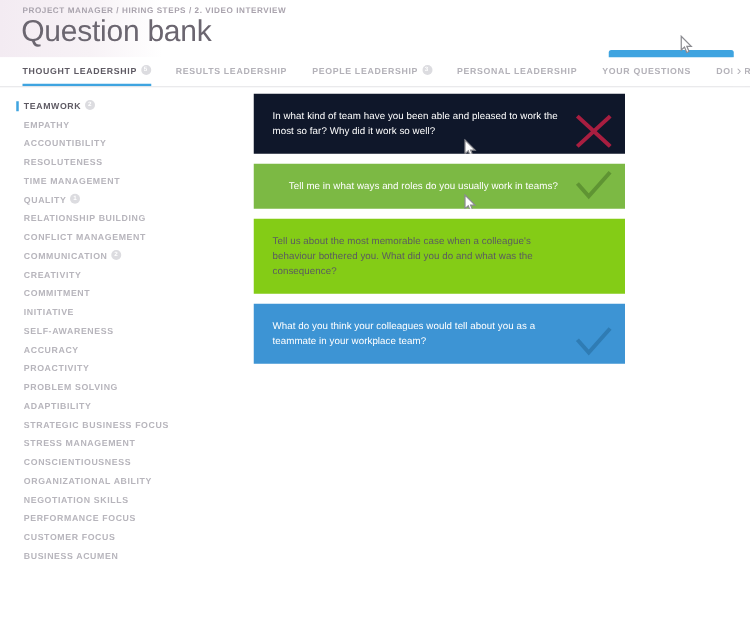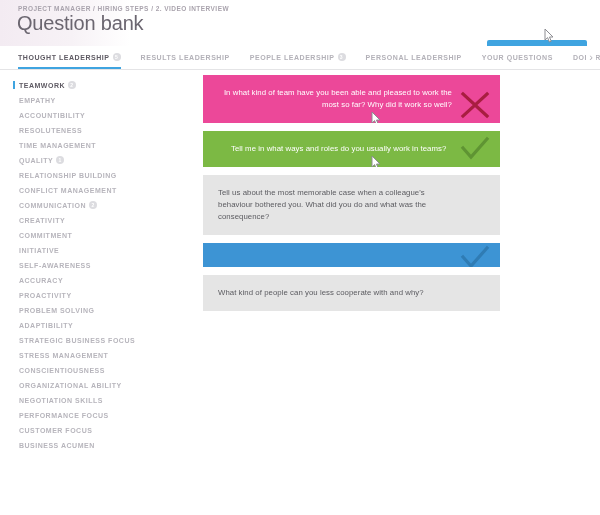--- a/index.html
+++ b/index.html
@@ -38,21 +38,21 @@
     font-size: 6.5px;
     letter-spacing: 0.45px;
     color: #a9a3ad;
     font-weight: bold;
     white-space: nowrap;
   }
   .page-title {
     position: absolute;
     left: 17px;
     top: 12px;
-    font-size: 20px;
+    font-size: 24px;
     color: #6b6670;
     font-weight: normal;
     letter-spacing: -0.2px;
     white-space: nowrap;
   }
   .cta-button {
     position: absolute;
     right: 13px;
     top: 8px;
     background: #3fa4e0;
@@ -199,35 +199,35 @@
 
   
   .qlist {
     position: absolute;
     left: 203px;
     top: 5px;
     width: 297px;
   }
   .qcard {
     position: relative;
-    background: #e5e5e5;
+    background: #84cc16;
     margin-bottom: 8px;
     padding: 12px 48px 12px 15px;
     min-height: 24px;
     box-sizing: border-box;
     cursor: pointer;
     overflow: hidden;
   }
   .qcard-text {
     font-size: 7.8px;
     line-height: 12px;
     color: #5b5b60;
     letter-spacing: 0.05px;
   }
-  .qcard.red      { background: #ec4899; text-align: right; }
+  .qcard.red      { background: #0f172a; }
   .qcard.green    { background: #7cb944; padding-left: 28px; }
   .qcard.blue     { background: #3d94d4; }
   .qcard.red .qcard-text,
   .qcard.green .qcard-text,
   .qcard.blue .qcard-text { color: #ffffff; }
 
   .qicon {
     position: absolute;
     right: 8px;
     top: 50%;
@@ -310,22 +310,20 @@
           <path d="M5 16 L13 25 L29 7" fill="none" stroke="#5f9433" stroke-width="3.2" stroke-linecap="square"></path>
         </svg>
         <svg class="cursor-card" viewBox="0 0 12 16" style="left: 168px; bottom: -4px;">
           <path d="M1 1 L1 12 L3.6 9.6 L5.4 14 L7.2 13.2 L5.5 9 L9 9 Z" fill="#ffffff" stroke="#8d8d92" stroke-width="1"></path>
         </svg>
       </div>
       <div class="qcard">
         <div class="qcard-text">Tell us about the most memorable case when a colleague's behaviour bothered you. What did you do and what was the consequence?</div>
       </div>
       <div class="qcard blue">
+        <div class="qcard-text">What do you think your colleagues would tell about you as a teammate in your workplace team?</div>
         <svg class="qicon" viewBox="0 0 34 34">
           <path d="M5 16 L13 25 L29 7" fill="none" stroke="#2f7cb4" stroke-width="3.2" stroke-linecap="square"></path>
         </svg>
       </div>
-      <div class="qcard">
-        <div class="qcard-text">What kind of people can you less cooperate with and why?</div>
-      </div>
     </div>
 
 </div>
 
 </body></html>

